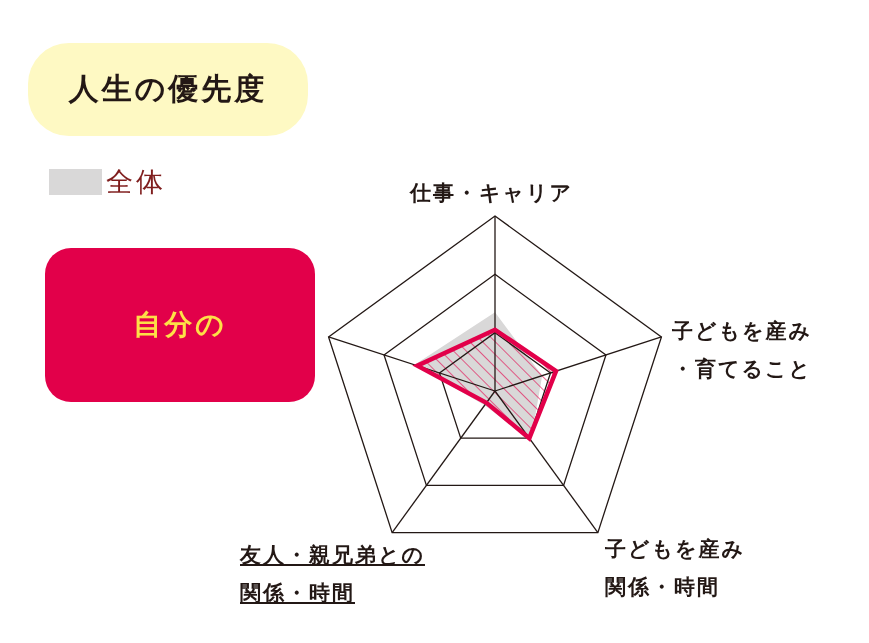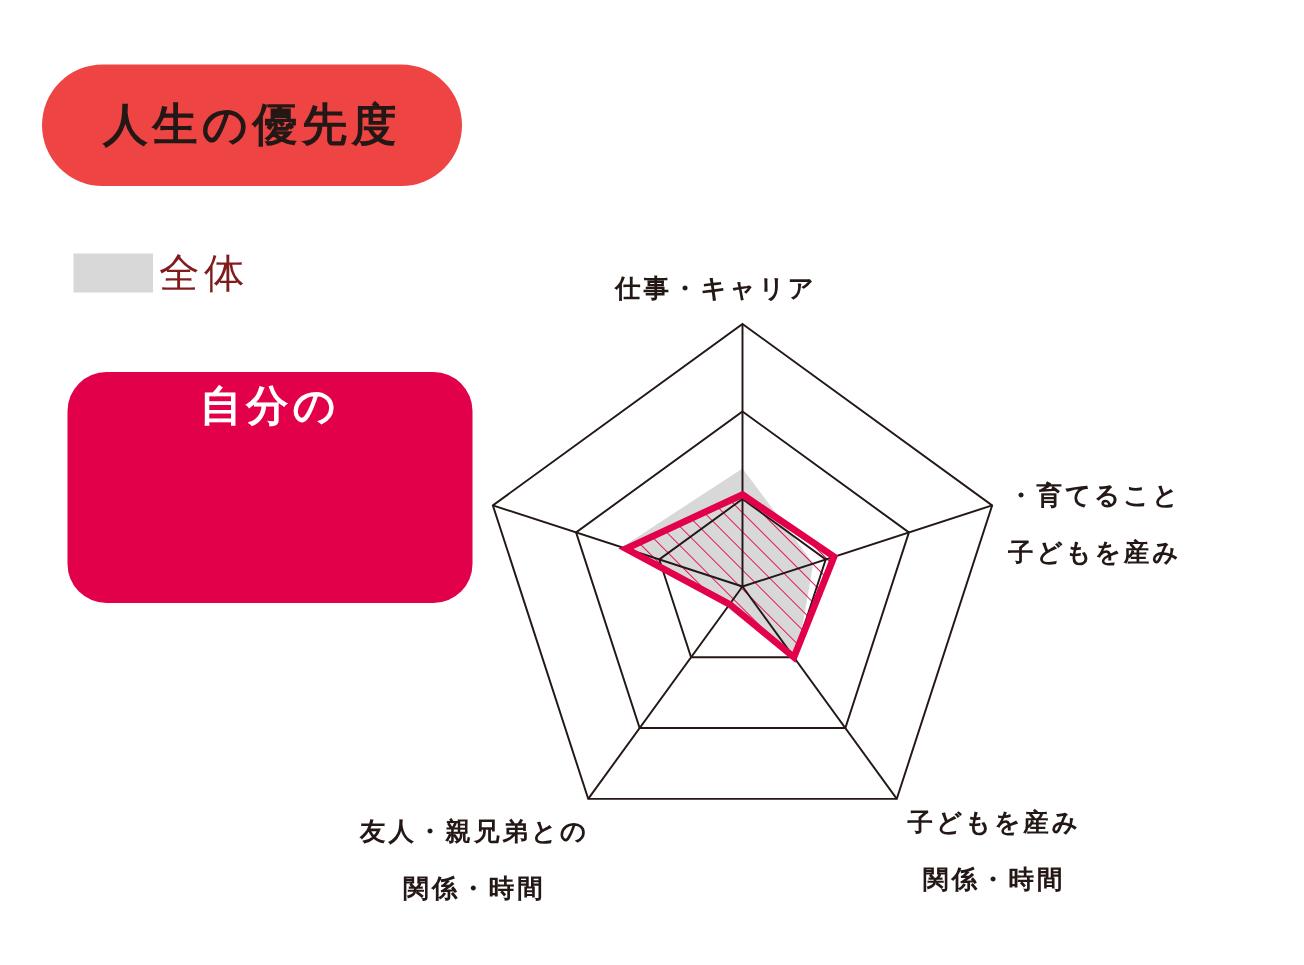--- a/index.html
+++ b/index.html
@@ -1,38 +1,38 @@
 <!DOCTYPE html>
 <html><head>
 <meta charset="utf-8">
 <style>
   html, body { margin: 0; padding: 0; }
   body {
     width: 869px; height: 643px; background: #ffffff; position: relative; overflow: hidden;
     font-family: "DejaVu Sans", "Liberation Sans", sans-serif; color: #231815;
   }
   .title-pill {
-    position: absolute; left: 28px; top: 43px; width: 280px; height: 81px;
-    background: #ef4444; border-radius: 41px;
+    position: absolute; left: 28px; top: 43px; width: 280px; height: 93px;
+    background: #fef9c3; border-radius: 41px;
     display: flex; align-items: center; justify-content: center;
     font-size: 30px; font-weight: bold; letter-spacing: 3px; color: #231815;
   }
   .legend { position: absolute; left: 49px; top: 164px; display: flex; align-items: center; }
   .legend-swatch { width: 53px; height: 26px; background: #d9d8d8; }
   .legend-label { margin-left: 4px; font-size: 27px; color: #7f1d1d; letter-spacing: 3px; }
   .focus-box {
     position: absolute; left: 45px; top: 248px; width: 270px; height: 154px;
-    background: #e2004a; border-radius: 26px; color: #ffffff;
-    display: flex; flex-direction: column; align-items: center; justify-content: space-between;
+    background: #e2004a; border-radius: 26px; color: #fde047;
+    display: flex; flex-direction: column; align-items: center; justify-content: center;
     font-size: 28px; font-weight: bold; letter-spacing: 3px; line-height: 46px;
   }
   svg.radar { position: absolute; left: 0; top: 0; }
   .axis-label {
-    position: absolute; font-size: 17px; font-weight: bold; color: #231815;
-    letter-spacing: 2px; text-align: center; line-height: 38px; white-space: nowrap;
+    position: absolute; font-size: 21px; font-weight: bold; color: #231815;
+    letter-spacing: 2px; line-height: 38px; white-space: nowrap;
   }
 </style>
 </head>
 <body>
 
 <div class="title-pill">人生の優先度</div>
 
 <div class="legend">
   <div class="legend-swatch"></div>
   <span class="legend-label">全体</span>
@@ -62,23 +62,23 @@
       <line x1="495" y1="391" x2="392.1375808488172" y2="532.5779740156158" stroke="#231815" stroke-width="1.3"></line>
       <line x1="495" y1="391" x2="328.5651096483481" y2="336.9220259843842" stroke="#231815" stroke-width="1.3"></line>
     </g>
   <polygon id="series-focus" fill="none" stroke="#e2004a" stroke-width="4.5" stroke-linejoin="miter" points="495,329.75 556.0261264622724,371.1714095276075 529.2874730503943,438.19265800520526 486.42813173740143,402.7981645013013 417.3303845025625,365.763612126046"></polygon>
 </svg>
 
 <div class="axis-label" style="left:410px; top:174px;">
   <div>仕事・キャリア</div>
 </div>
 <div class="axis-label" style="left:672px; top:312px;">
+  <div>子どもを産み</div>
   <div>・育てること</div>
-  <div>子どもを産み</div>
 </div>
 <div class="axis-label" style="left:605px; top:530px;">
   <div>子どもを産み</div>
   <div>関係・時間</div>
 </div>
-<div class="axis-label" style="left:240px; top:536px;">
+<div class="axis-label" style="left:240px; top:536px;text-decoration:underline;">
   <div>友人・親兄弟との</div>
   <div>関係・時間</div>
 </div>
 
 </body></html>

